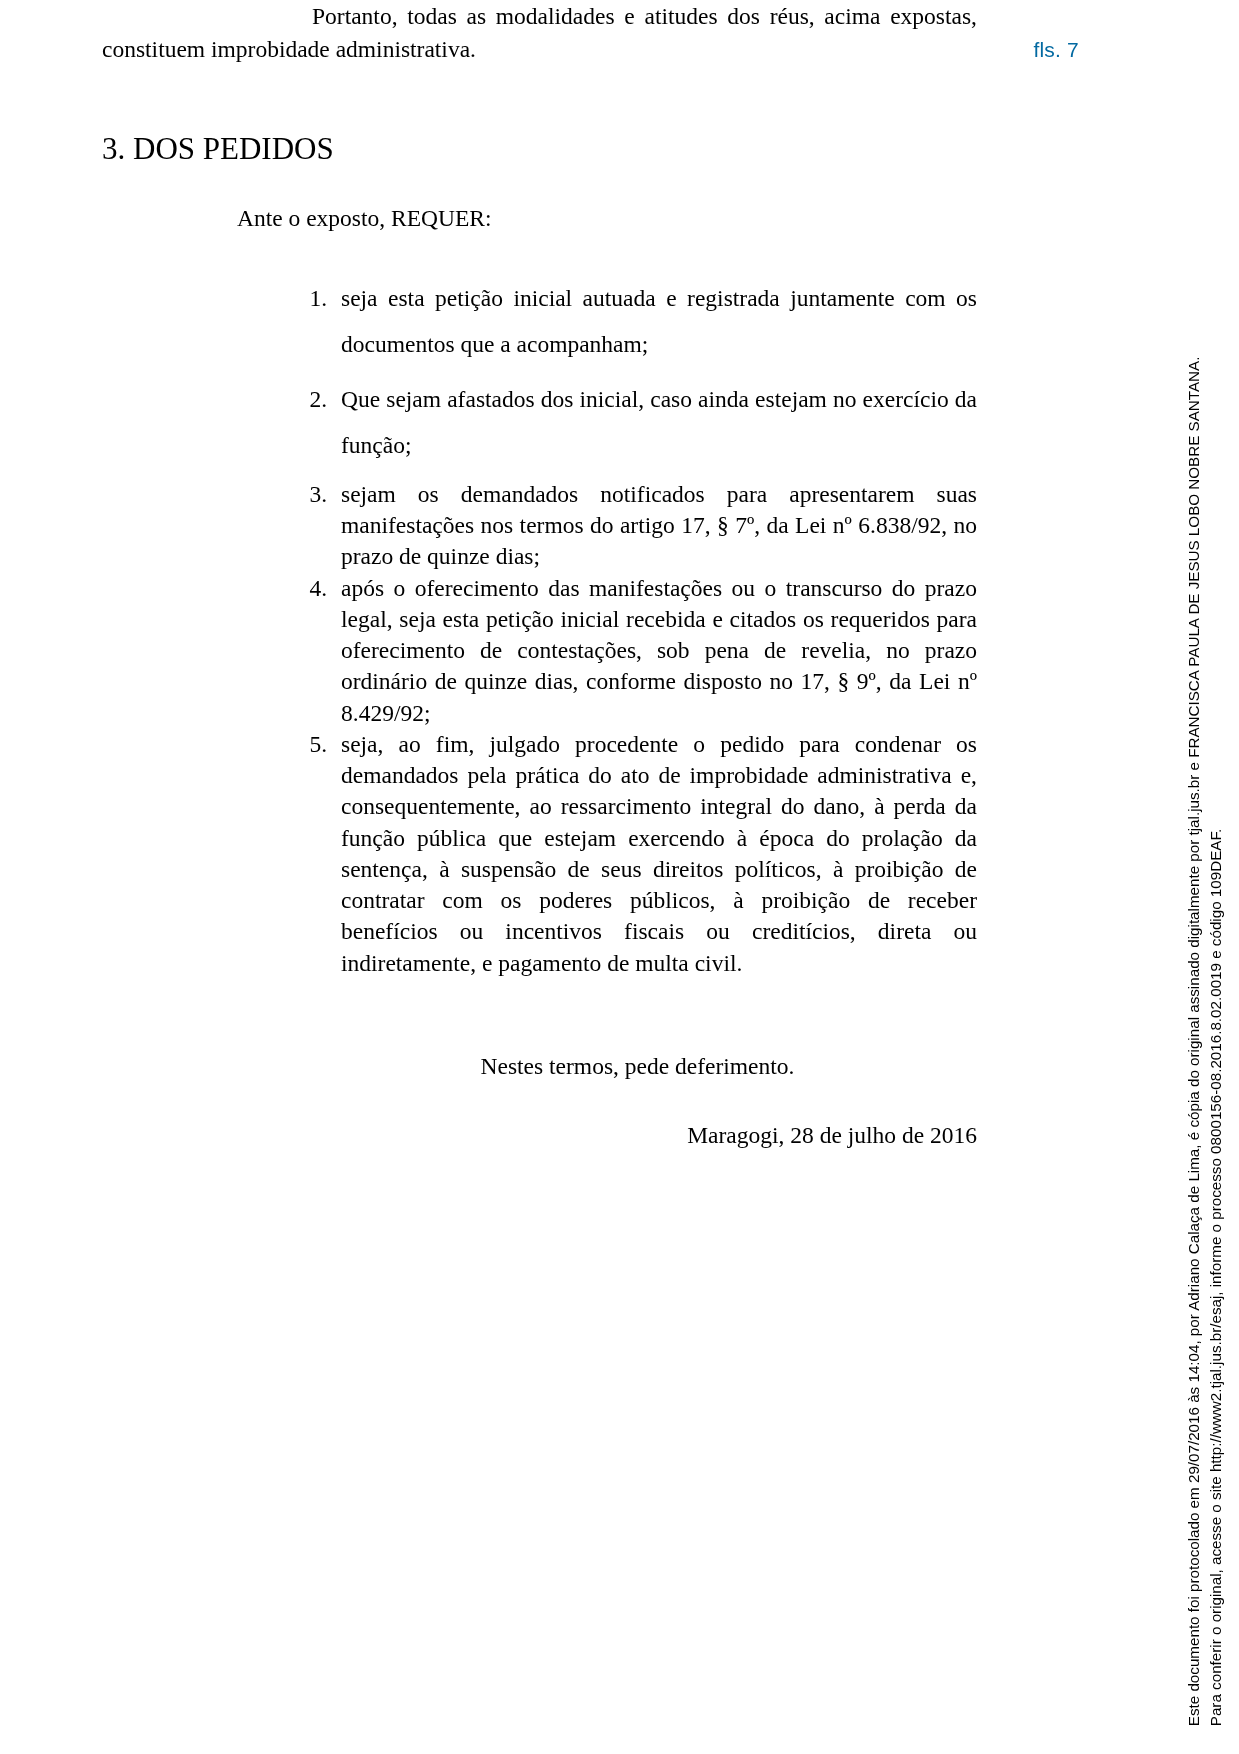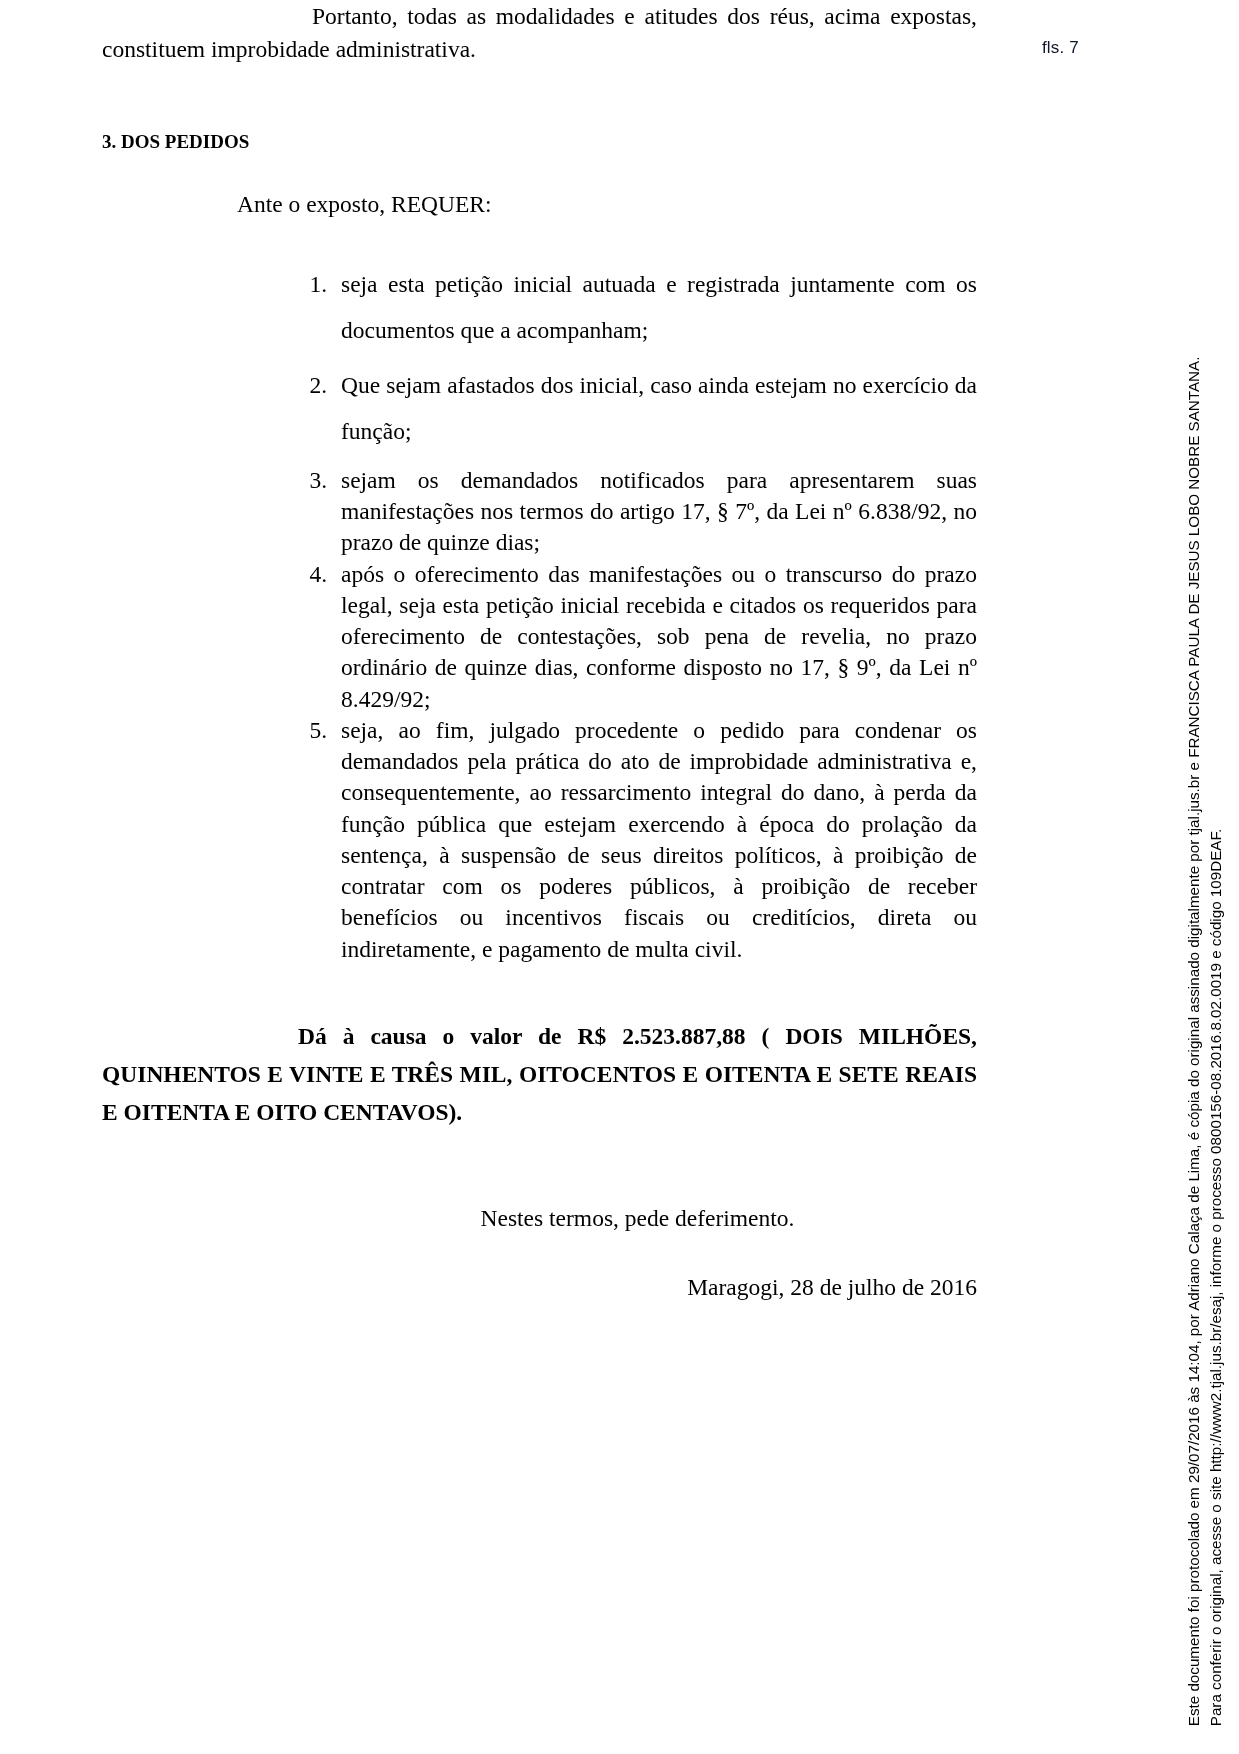--- a/index.html
+++ b/index.html
@@ -19,23 +19,23 @@
     overflow: hidden;
     box-sizing: border-box;
   }
 
   
   .folio {
     position: absolute;
     top: 38px;
     right: 160px;
     font-family: "Liberation Sans", "DejaVu Sans", sans-serif;
-    font-size: 17px;
+    font-size: 21px;
     letter-spacing: 0.2px;
-    color: #0f172a;
+    color: #0369a1;
     white-space: nowrap;
   }
 
   
   .stamp {
     position: absolute;
     top: 0;
     right: 0;
     width: 72px;
     height: 1754px;
@@ -71,22 +71,22 @@
     text-justify: inter-word;
   }
   .indent-first {
     text-indent: 210px;
   }
 
   .block-top { margin-top: 228px; }
 
   h2.section-title {
     margin: 64px 0 0 0;
-    font-size: 19px;
-    font-weight: bold;
+    font-size: 31px;
+    font-weight: normal;
     text-indent: 0;
     padding-left: 0;
   }
 
   p.requer {
     margin: 38px 0 0 0;
     font-size: 23.5px;
     text-indent: 135px;
   }
 
@@ -162,20 +162,19 @@
 
     <ol class="pedidos">
       <li class="loose">seja esta petição inicial autuada e registrada juntamente com os documentos que a acompanham;</li>
       <li class="loose">Que sejam afastados dos inicial, caso ainda estejam no exercício da função;</li>
       <li class="tight">sejam os demandados notificados para apresentarem suas manifestações nos termos do artigo 17, § 7º, da Lei nº 6.838/92, no prazo de quinze dias;</li>
       <li class="tight">após o oferecimento das manifestações ou o transcurso do prazo legal, seja esta petição inicial recebida e citados os requeridos para oferecimento de contestações, sob pena de revelia, no prazo ordinário de quinze  dias, conforme disposto no 17, § 9º, da Lei nº 8.429/92;</li>
       <li class="tight">seja, ao fim, julgado procedente o pedido para condenar os demandados pela prática do ato de improbidade administrativa e, consequentemente,  ao ressarcimento integral do dano, à perda da função pública que estejam exercendo à época do prolação da sentença, à suspensão de  seus direitos políticos, à proibição de contratar com os poderes públicos, à proibição de receber   benefícios ou incentivos fiscais ou creditícios, direta ou indiretamente, e pagamento de multa civil.</li>
     </ol>
 
 
-    <p class="valor">Dá  à causa o valor de R$ 2.523.887,88 ( DOIS MILHÕES, QUINHENTOS E VINTE E TRÊS MIL, OITOCENTOS E OITENTA E SETE REAIS E OITENTA E OITO CENTAVOS).</p>
 
     <p class="fecho">Nestes termos, pede deferimento.</p>
 
     <p class="local">Maragogi, 28 de julho de 2016</p>
 
   </div>
 </div>
 
 </body></html>

